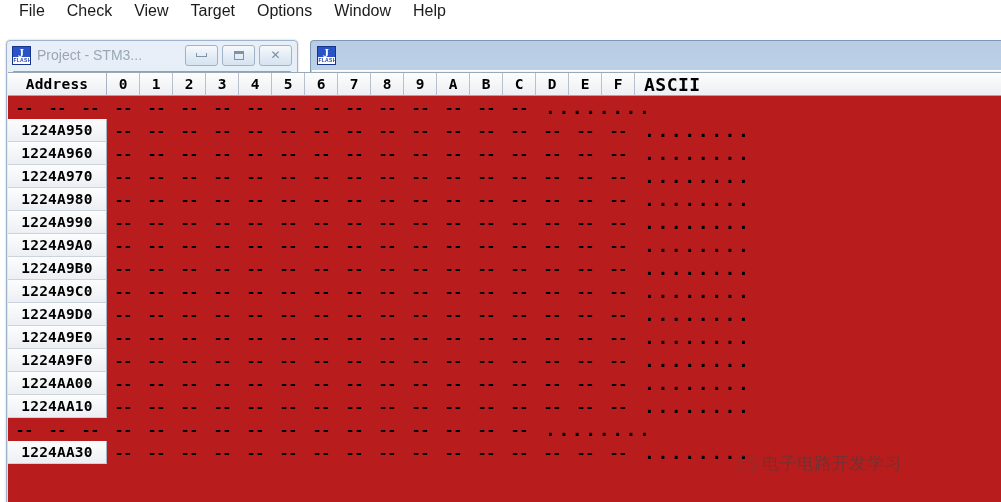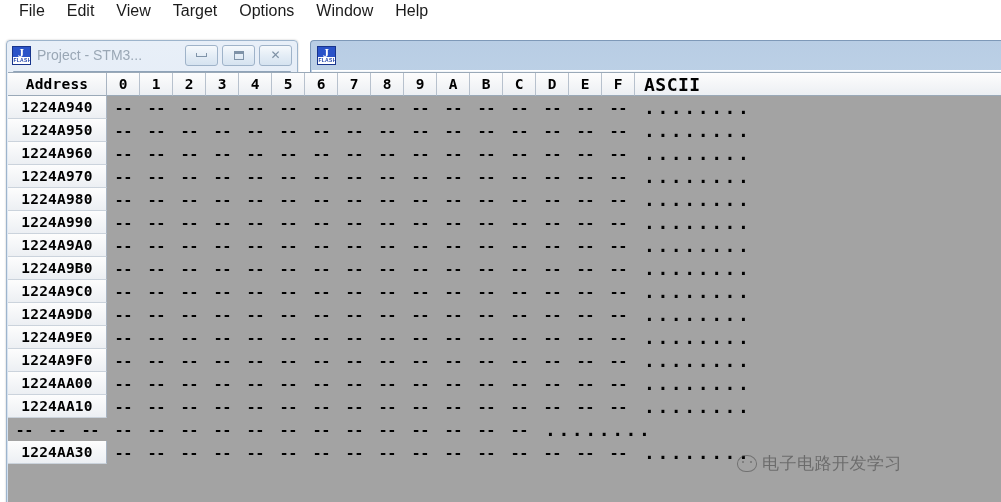--- a/index.html
+++ b/index.html
@@ -168,21 +168,21 @@
     display: flex; align-items: center; justify-content: center;
     padding: 0 3px;
     font-family: "Liberation Sans", sans-serif;
   }
   .zbtn u { text-decoration: underline; }
 
   
   .hex-grid {
     position: absolute; left: 8px; top: 72px;
     width: 993px; height: 430px;
-    background: #a3a3a3;
+    background: #b91c1c;
     border-top: 1px solid #9aa9b8;
     overflow: hidden;
     font-family: "DejaVu Sans Mono", monospace;
   }
   .hrow { display: flex; height: 23px; align-items: stretch; }
   .hcell-addr {
     width: 99px; flex: 0 0 99px;
     font-size: 14.5px; font-weight: bold; color: #000;
     background: linear-gradient(to bottom, #fdfdfd 0%, #eceff3 100%);
     border-right: 1px solid #a8b4c2;
@@ -243,21 +243,21 @@
     white-space: nowrap;
   }
 </style>
 </head>
 <body>
 
 <div id="app">
 
   <div class="menubar">
     <div class="menu-item">File</div>
-    <div class="menu-item">Edit</div>
+    <div class="menu-item">Check</div>
     <div class="menu-item">View</div>
     <div class="menu-item">Target</div>
     <div class="menu-item">Options</div>
     <div class="menu-item">Window</div>
     <div class="menu-item">Help</div>
   </div>
 
   <div class="win-project">
     <div class="titlebar">
       <div class="jflash-icon">
@@ -424,21 +424,20 @@
         <div class="hcell">A</div>
         <div class="hcell">B</div>
         <div class="hcell">C</div>
         <div class="hcell">D</div>
         <div class="hcell">E</div>
         <div class="hcell">F</div>
         <div class="hcell-ascii">ASCII</div>
       </div>
     <div id="hex-body">
         <div class="hrow">
-          <div class="hcell-addr">1224A940</div>
           <div class="hcell">--</div>
           <div class="hcell">--</div>
           <div class="hcell">--</div>
           <div class="hcell">--</div>
           <div class="hcell">--</div>
           <div class="hcell">--</div>
           <div class="hcell">--</div>
           <div class="hcell">--</div>
           <div class="hcell">--</div>
           <div class="hcell">--</div>

